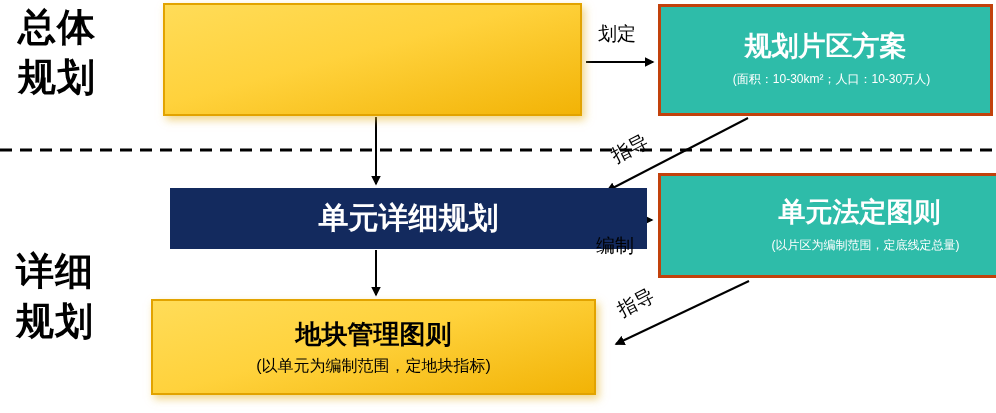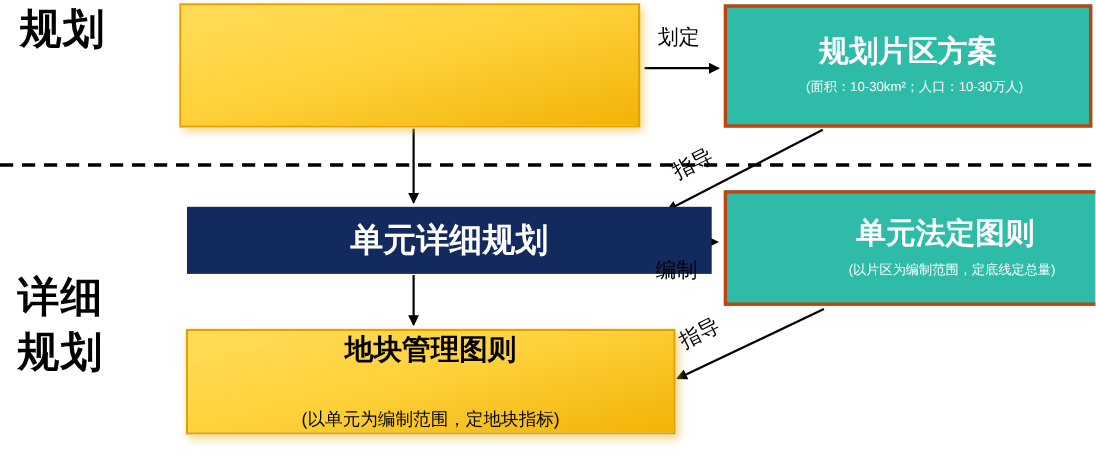--- a/index.html
+++ b/index.html
@@ -51,21 +51,21 @@
   .node.district .line{font-size:24px;font-weight:bold;line-height:34px;white-space:nowrap;}
 
   .node.scheme{left:658px;top:4px;width:335px;height:112px;}
   .node.statutory{left:658px;top:173px;width:403px;height:105px;}
   .node.teal .title{font-size:27px;font-weight:bold;line-height:32px;}
   .node.teal .subtitle{font-size:12px;line-height:22px;margin-top:6px;white-space:nowrap;margin-left:12px;}
 
   .node.unit{left:170px;top:188px;width:477px;height:61px;}
   .node.unit .title{font-size:30px;font-weight:bold;}
 
-  .node.parcel{left:169px;top:299px;width:445px;height:96px;justify-content:space-between;}
+  .node.parcel{left:151px;top:299px;width:445px;height:96px;}
   .node.parcel .title{font-size:26px;font-weight:bold;line-height:32px;}
   .node.parcel .subtitle{font-size:16px;line-height:22px;margin-top:5px;color:#000;}
 
   .edge-label{
     position:absolute;
     font-size:19px;
     color:#000;
     text-align:center;
     white-space:nowrap;
   }
@@ -88,20 +88,21 @@
     <line x1="0" y1="150" x2="996" y2="150" stroke="#000" stroke-width="3" stroke-dasharray="12 8"></line>
     <line x1="376" y1="117" x2="376" y2="184" stroke="#000" stroke-width="2" marker-end="url(#ah)"></line>
     <line x1="376" y1="250" x2="376" y2="295" stroke="#000" stroke-width="2" marker-end="url(#ah)"></line>
     <line x1="586" y1="62" x2="653" y2="62" stroke="#000" stroke-width="2" marker-end="url(#ah)"></line>
     <line x1="589" y1="220" x2="652" y2="220" stroke="#000" stroke-width="2" marker-end="url(#ah)"></line>
     <line x1="748" y1="118" x2="607" y2="191" stroke="#000" stroke-width="2" marker-end="url(#ah)"></line>
     <line x1="749" y1="281" x2="616" y2="344" stroke="#000" stroke-width="2" marker-end="url(#ah)"></line>
   </svg>
 
   <div class="section-label master">
+    <div>总体</div>
     <div>规划</div>
   </div>
 
   <div class="section-label detail">
     <div>详细</div>
     <div>规划</div>
   </div>
 
   <div class="node yellow district">
   </div>

